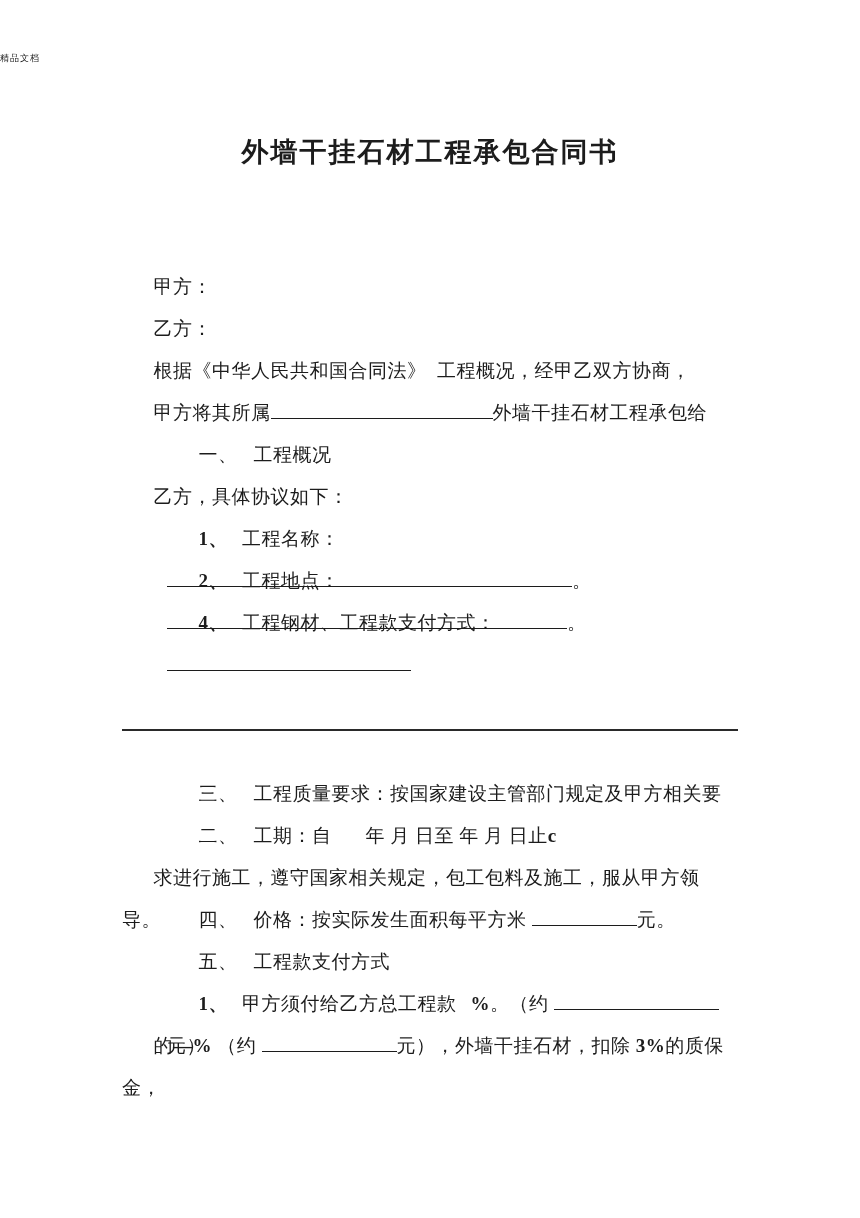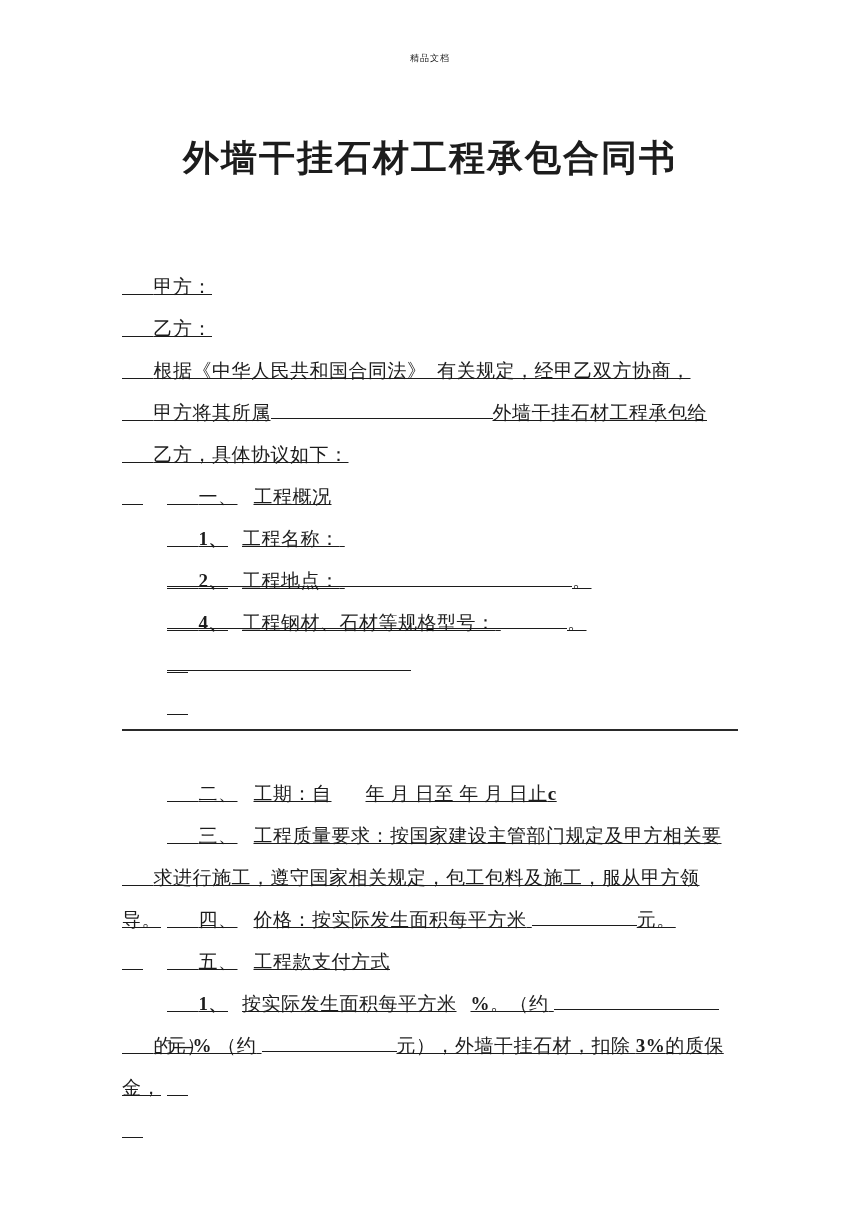--- a/index.html
+++ b/index.html
@@ -6,30 +6,30 @@
   .page {
     position:relative;
     width:860px; height:1218px;
     background:#ffffff;
     font-family:"Liberation Serif","DejaVu Serif",serif;
     color:#1c1c1c;
     overflow:hidden;
   }
   .watermark {
     position:absolute; top:52px; left:0; width:100%;
-    text-align:center; font-size:9px; color:#222; letter-spacing:1px;
+    text-align:left; font-size:9px; color:#222; letter-spacing:1px;
   }
   .title {
     position:absolute; top:134px; left:0; width:100%;
-    text-align:center; font-size:36px; font-weight:bold;
+    text-align:center; font-size:27px; font-weight:bold;
     margin:0; letter-spacing:2px;
   }
   .content {
     position:absolute; top:224px; left:122px; width:616px;
-    font-size:19px; letter-spacing:0.5px;text-decoration:underline;
+    font-size:19px; letter-spacing:0.5px;
   }
   .line { height:42px; line-height:42px; white-space:pre-wrap; }
   .ind  { padding-left:45px; }
   .ind2 { text-indent:38px; }
   .num  { font-weight:bold; margin-right:14px; }
   .cnum { margin-right:16px; }
   .b    { font-weight:bold; }
   .ul {
     display:inline-block; height:1px;
     border-bottom:1.5px solid #1c1c1c;
@@ -61,72 +61,72 @@
 
     <div class="line">
       <span>甲方：</span>
     </div>
 
     <div class="line">
       <span>乙方：</span>
     </div>
 
     <div class="line ind2">
-      <span>根据《中华人民共和国合同法》  有关规定，经甲乙双方协商，</span>
+      <span>根据《中华人民共和国合同法》  工程概况，经甲乙双方协商，</span>
     </div>
 
     <div class="line">
       <span>甲方将其所属</span><span class="ul ul-intro"></span><span>外墙干挂石材工程承包给</span>
     </div>
 
+    <div class="line ind">
+      <span class="cnum">一、</span><span>工程概况</span>
+    </div>
+
     <div class="line">
       <span>乙方，具体协议如下：</span>
-    </div>
-
-    <div class="line ind">
-      <span class="cnum">一、</span><span>工程概况</span>
     </div>
 
     <div class="line ind">
       <span class="num">1、</span><span>工程名称：</span> <span class="ul ul-name"></span><span>。</span>
     </div>
 
     <div class="line ind">
       <span class="num">2、</span><span>工程地点：</span> <span class="ul ul-addr"></span><span>。</span>
     </div>
 
 
     <div class="line ind">
-      <span class="num">4、</span><span>工程钢材、石材等规格型号：</span> <span class="ul ul-spec"></span>
+      <span class="num">4、</span><span>工程钢材、工程款支付方式：</span> <span class="ul ul-spec"></span>
     </div>
 
     <hr class="rule">
 
     <div class="line ind">
-      <span class="cnum">二、</span><span>工期：自</span><span class="sp34"></span><span>年 月 日至 年 月 日止</span><span class="b">c</span>
+      <span class="cnum">三、</span><span>工程质量要求：按国家建设主管部门规定及甲方相关要</span>
     </div>
 
     <div class="line ind">
-      <span class="cnum">三、</span><span>工程质量要求：按国家建设主管部门规定及甲方相关要</span>
+      <span class="cnum">二、</span><span>工期：自</span><span class="sp34"></span><span>年 月 日至 年 月 日止</span><span class="b">c</span>
     </div>
 
     <div class="line">
       <span>求进行施工，遵守国家相关规定，包工包料及施工，服从甲方领导。</span>
     </div>
 
     <div class="line ind">
       <span class="cnum">四、</span><span>价格：按实际发生面积每平方米</span> <span class="ul ul-price"></span><span>元。</span>
     </div>
 
     <div class="line ind">
       <span class="cnum">五、</span><span>工程款支付方式</span>
     </div>
 
     <div class="line ind">
-      <span class="num">1、</span><span>按实际发生面积每平方米</span><span class="sp14"></span><span class="b">%</span><span>。（约</span> <span class="ul ul-pay1"></span><span>元）</span>
+      <span class="num">1、</span><span>甲方须付给乙方总工程款</span><span class="sp14"></span><span class="b">%</span><span>。（约</span> <span class="ul ul-pay1"></span><span>元）</span>
     </div>
 
 
     <div class="line">
       <span>的</span><span class="b">—%</span><span> （约</span> <span class="ul ul-pay2"></span><span>元），外墙干挂石材，扣除 </span><span class="b">3%</span><span>的质保金，</span>
     </div>
 
   </div>
 </div>
 

